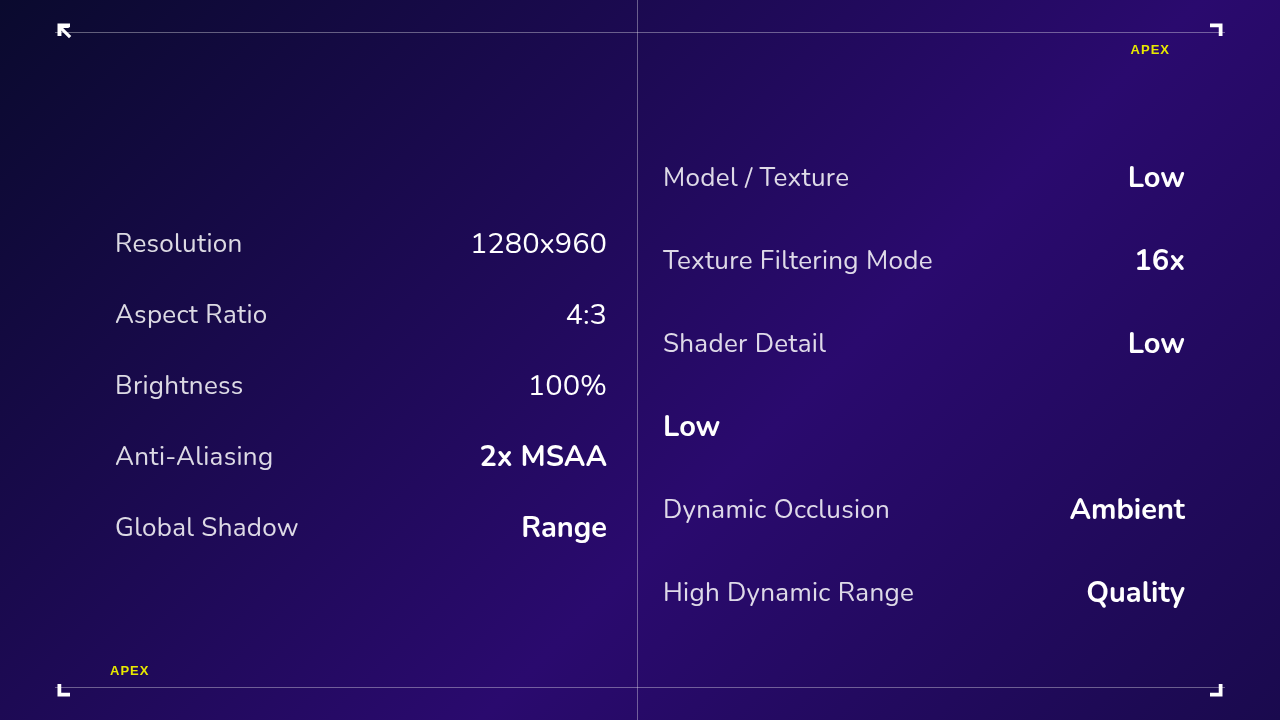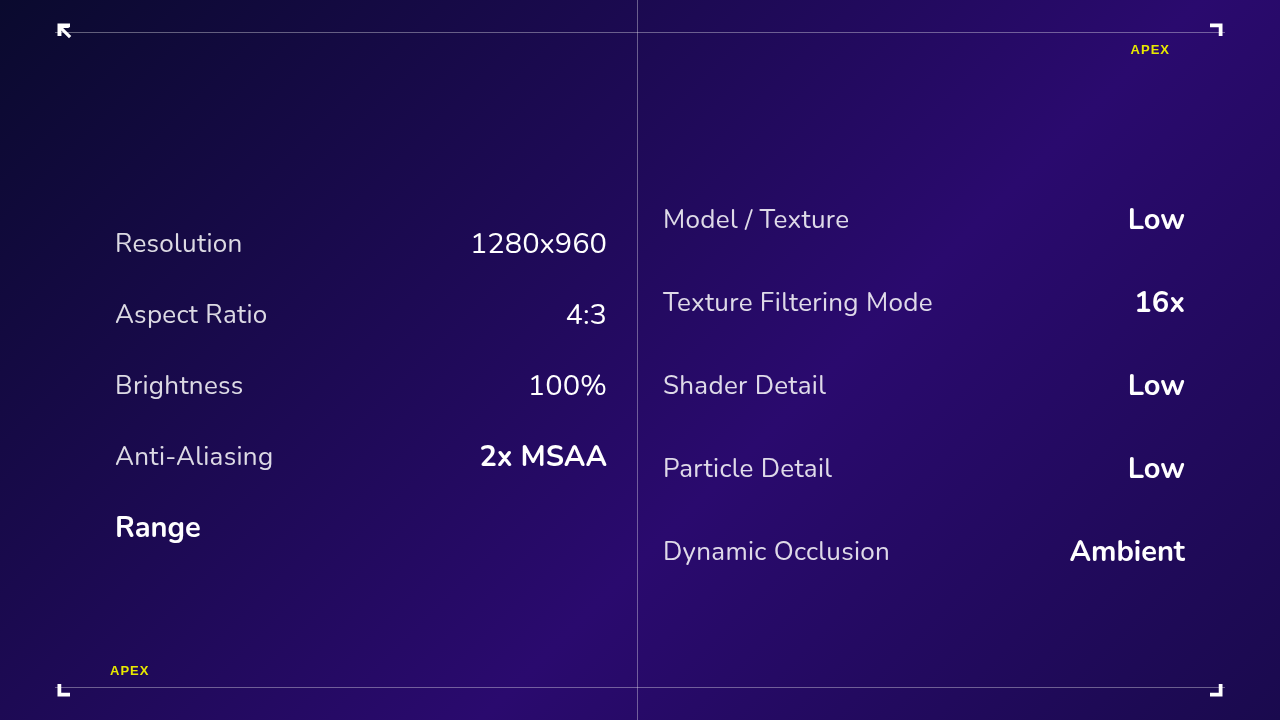--- a/index.html
+++ b/index.html
@@ -214,42 +214,46 @@
         </div>
         <div class="settings-row">
           <span class="setting-label">Brightness</span>
           <span class="setting-value normal-weight">100%</span>
         </div>
         <div class="settings-row">
           <span class="setting-label">Anti-Aliasing</span>
           <span class="setting-value">2x MSAA</span>
         </div>
         <div class="settings-row">
+          <span class="setting-label">Global Shadow</span>
           <span class="setting-value">Range</span>
         </div>
       </div>
 
     <div class="right-panel" id="right-panel">
     <div class="settings-row">
           <span class="setting-label">Model / Texture</span>
           <span class="setting-value">Low</span>
         </div>
         <div class="settings-row">
           <span class="setting-label">Texture Filtering Mode</span>
           <span class="setting-value">16x</span>
         </div>
         <div class="settings-row">
           <span class="setting-label">Shader Detail</span>
           <span class="setting-value">Low</span>
         </div>
         <div class="settings-row">
-          <span class="setting-label">Particle Detail</span>
           <span class="setting-value">Low</span>
         </div>
         <div class="settings-row">
           <span class="setting-label">Dynamic Occlusion</span>
           <span class="setting-value">Ambient</span>
         </div>
+        <div class="settings-row">
+          <span class="setting-label">High Dynamic Range</span>
+          <span class="setting-value">Quality</span>
+        </div>
       </div>
 
   </div>
 
 </div>
 
 </body></html>

